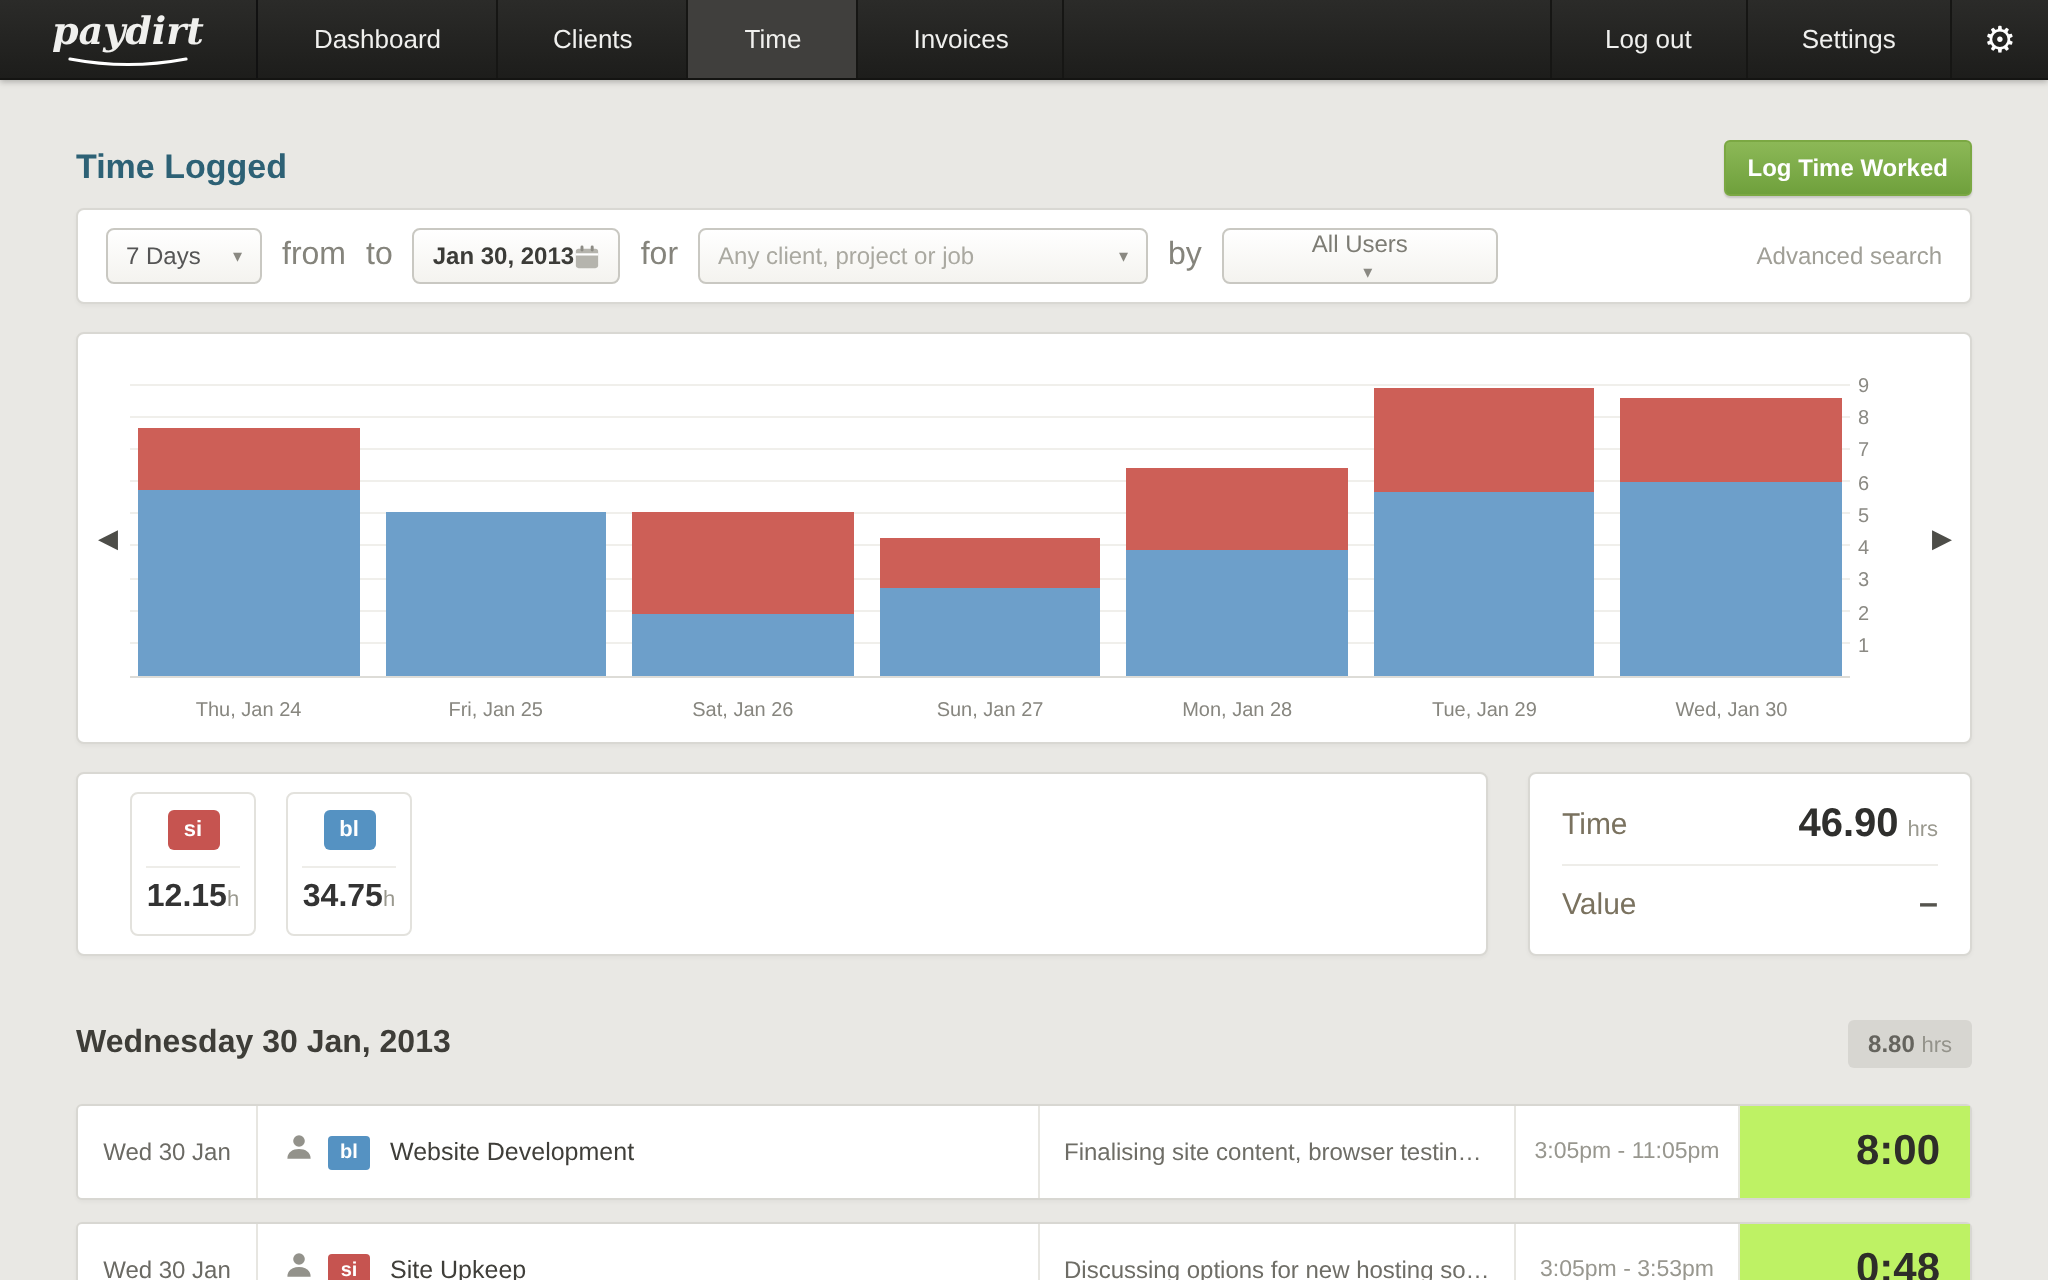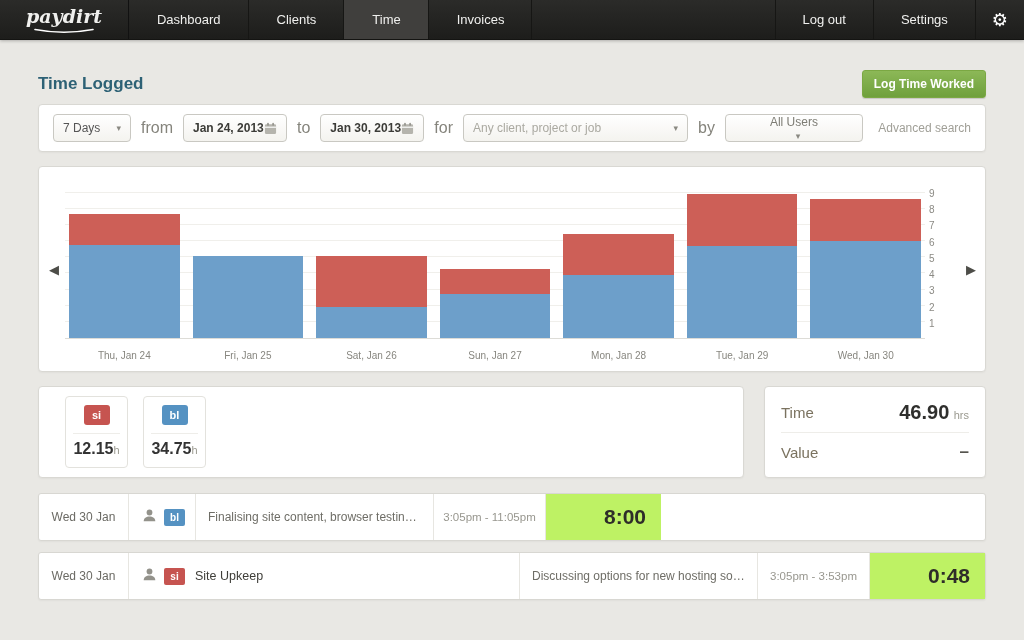--- a/index.html
+++ b/index.html
@@ -130,29 +130,20 @@
     <h1>Time Logged</h1>
     <button class="btn-green" id="log-time-btn" style="border-color: rgb(123, 168, 67);">Log Time Worked</button>
   </div>
 
   <div class="filter-bar panel">
     <div class="select sel-range">
       <span>7 Days</span>
       <span class="caret">▾</span>
     </div>
     <span class="flabel">from</span>
-    <div class="dateinput">
-      <span>Jan 24, 2013</span>
-      <svg width="13" height="13" viewBox="0 0 14 14">
-          <rect x="1" y="2.5" width="12" height="10.5" rx="1.5" fill="#b5b4ad"></rect>
-          <rect x="1" y="5" width="12" height="1.2" fill="#ffffff"></rect>
-          <rect x="3.5" y="0.8" width="1.6" height="3.2" rx="0.8" fill="#8d8c85"></rect>
-          <rect x="9" y="0.8" width="1.6" height="3.2" rx="0.8" fill="#8d8c85"></rect>
-        </svg>
-    </div>
     <span class="flabel">to</span>
     <div class="dateinput">
       <span>Jan 30, 2013</span>
       <svg width="13" height="13" viewBox="0 0 14 14">
           <rect x="1" y="2.5" width="12" height="10.5" rx="1.5" fill="#b5b4ad"></rect>
           <rect x="1" y="5" width="12" height="1.2" fill="#ffffff"></rect>
           <rect x="3.5" y="0.8" width="1.6" height="3.2" rx="0.8" fill="#8d8c85"></rect>
           <rect x="9" y="0.8" width="1.6" height="3.2" rx="0.8" fill="#8d8c85"></rect>
         </svg>
     </div>
@@ -252,31 +243,36 @@
         <span class="t-label">Time</span>
         <span class="t-val"><b>46.90</b> <i>hrs</i></span>
       </div>
       <div class="t-row">
         <span class="t-label">Value</span>
         <span class="t-dash">–</span>
       </div>
     </div>
   </div>
 
+  <div class="day-head">
+    <h2>Wednesday 30 Jan, 2013</h2>
+    <span class="pill"><b>8.80</b> <span>hrs</span></span>
+  </div>
 
   <div id="entries">
       <div class="entry-row">
         <div class="c date">Wed 30 Jan</div>
         <div class="c who">
           <span><svg width="15" height="15" viewBox="0 0 16 16">
               <circle cx="8" cy="4.8" r="3.1" fill="#93928b"></circle>
               <path d="M1.8 14.2c0-3.4 2.8-5.1 6.2-5.1s6.2 1.7 6.2 5.1z" fill="#93928b"></path>
             </svg></span>
           <span class="mini-badge" style="background:#5592c2">bl</span>
         </div>
+        <div class="c job">Website Development</div>
         <div class="c desc">Finalising site content, browser testing, copy r...</div>
         <div class="c range">3:05pm - 11:05pm</div>
         <div class="c dur">8:00</div>
       </div>
       <div class="entry-row">
         <div class="c date">Wed 30 Jan</div>
         <div class="c who">
           <span><svg width="15" height="15" viewBox="0 0 16 16">
               <circle cx="8" cy="4.8" r="3.1" fill="#93928b"></circle>
               <path d="M1.8 14.2c0-3.4 2.8-5.1 6.2-5.1s6.2 1.7 6.2 5.1z" fill="#93928b"></path>

